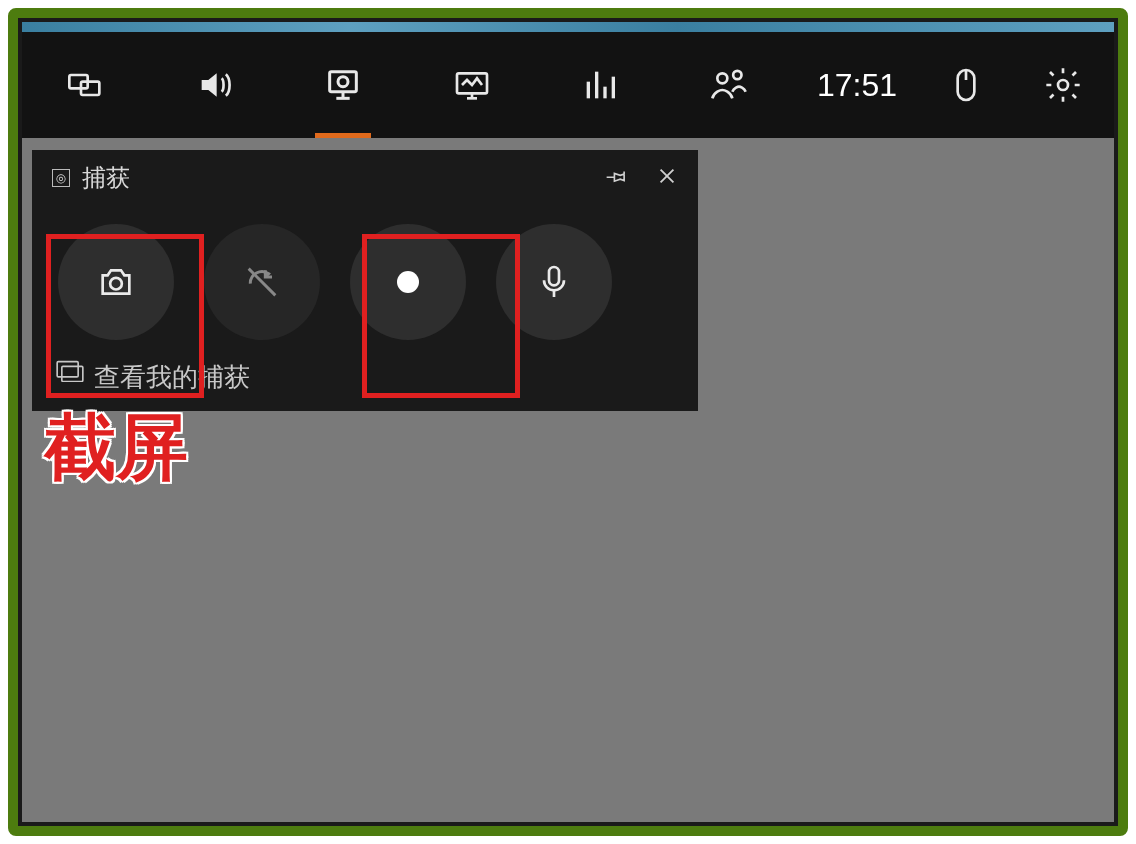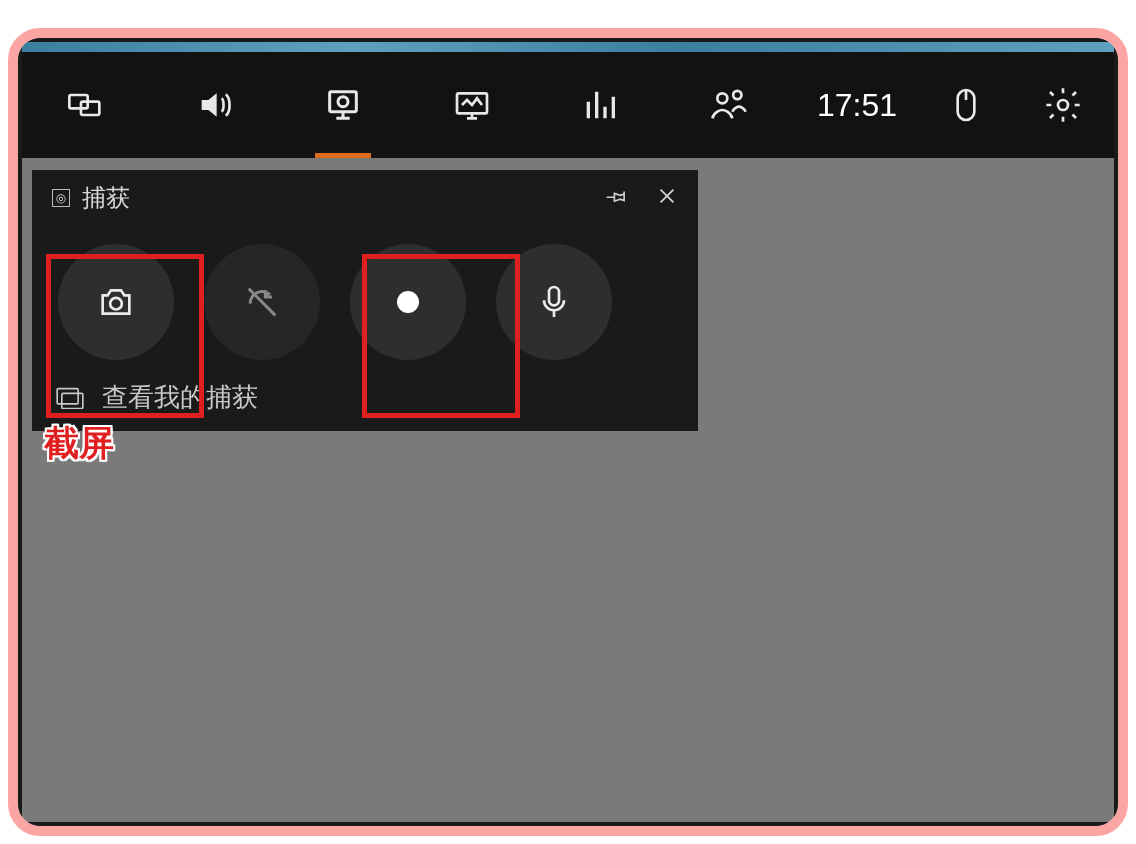--- a/index.html
+++ b/index.html
@@ -6,24 +6,23 @@
     body {
       width: 1136px;
       height: 844px;
       background: #fff;
       font-family: "Microsoft YaHei", "Segoe UI", sans-serif;
       overflow: hidden;
     }
     .frame {
       position: absolute;
       top: 8px; left: 8px; right: 8px; bottom: 8px;
-      border: 10px solid #fca5a5;
-      border-radius: 32px;
+      border: 10px solid #4d7c0f;
+      border-radius: 8px;
       overflow: hidden;
-      margin-top: 20px;
     }
     .inner {
       width: 100%; height: 100%;
       background: #7a7a7a;
       border: 4px solid #1a1a1a;
       position: relative;
     }
     .top-sliver {
       position: absolute;
       top: 0; left: 0; right: 0;
@@ -117,32 +116,32 @@
     .circle-btn.dim { background: #262626; color: #888; }
     .circle-btn svg { width: 40px; height: 40px; }
     .highlight-box {
       position: absolute;
       border: 5px solid #e02020;
       pointer-events: none;
     }
     .anno {
       position: absolute;
       color: #e02020;
-      font-size: 35px;
+      font-size: 72px;
       font-weight: 700;
       text-shadow: -2px -2px 0 #fff, 2px -2px 0 #fff, -2px 2px 0 #fff, 2px 2px 0 #fff, 0 2px 0 #fff, 0 -2px 0 #fff, 2px 0 0 #fff, -2px 0 0 #fff;
       pointer-events: none;
     }
     .panel-footer {
       padding: 10px 24px 10px 24px;
       color: #c8c8c8;
       font-size: 26px;
       display: flex;
-      align-items: center;
-      gap: 18px;
+      align-items: flex-start;
+      gap: 10px;
     }
     .panel-footer svg { width: 28px; height: 22px; }
     .rec-dot {
       width: 22px; height: 22px; border-radius:50%; background:#fff;
     }
   </style>
 </head>
 <body>
 
 <div class="frame">

